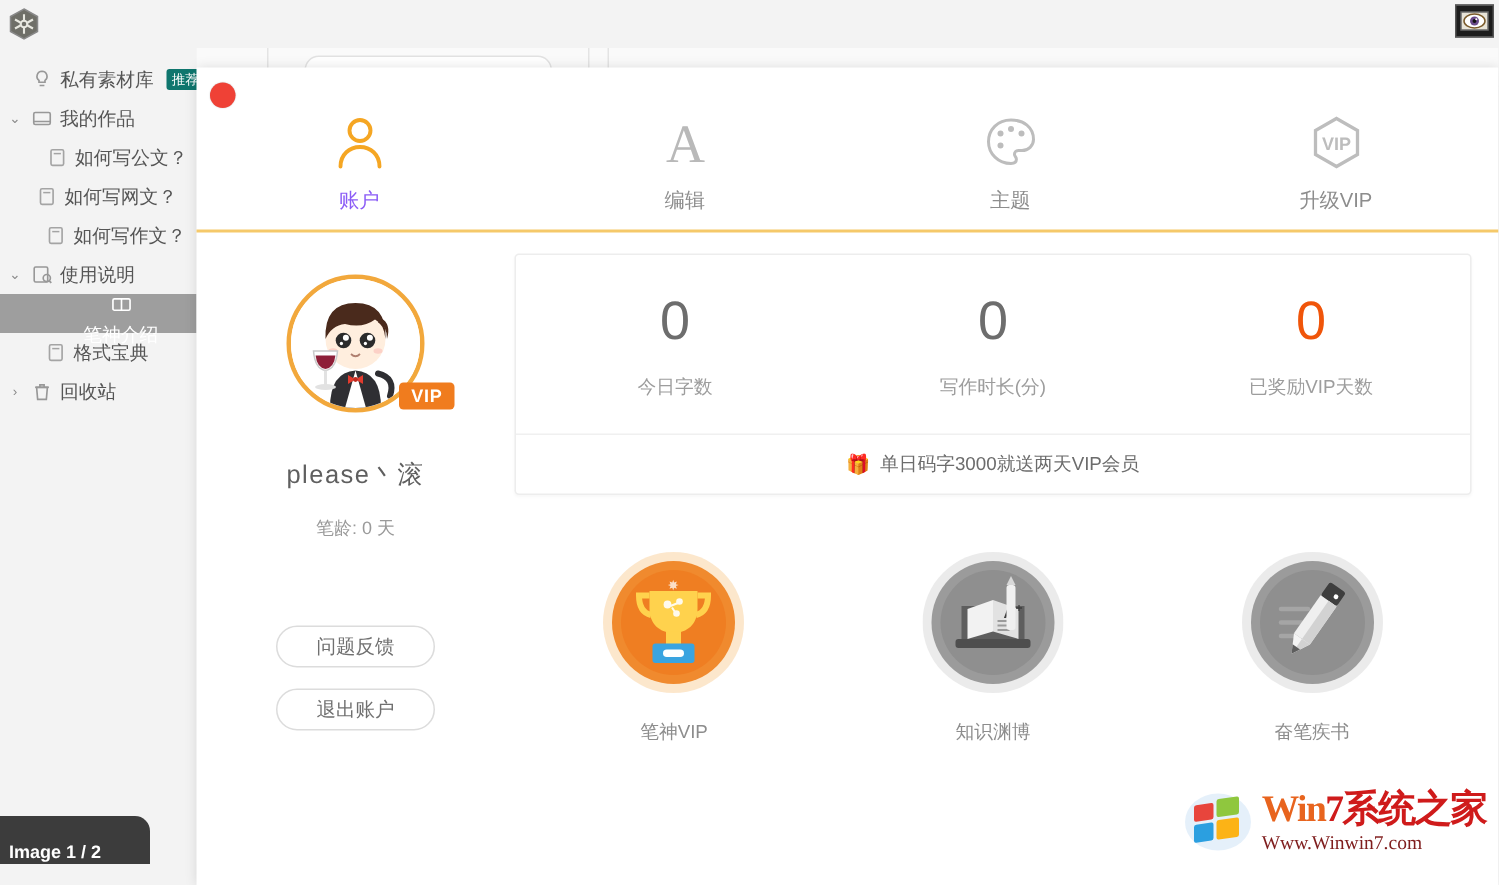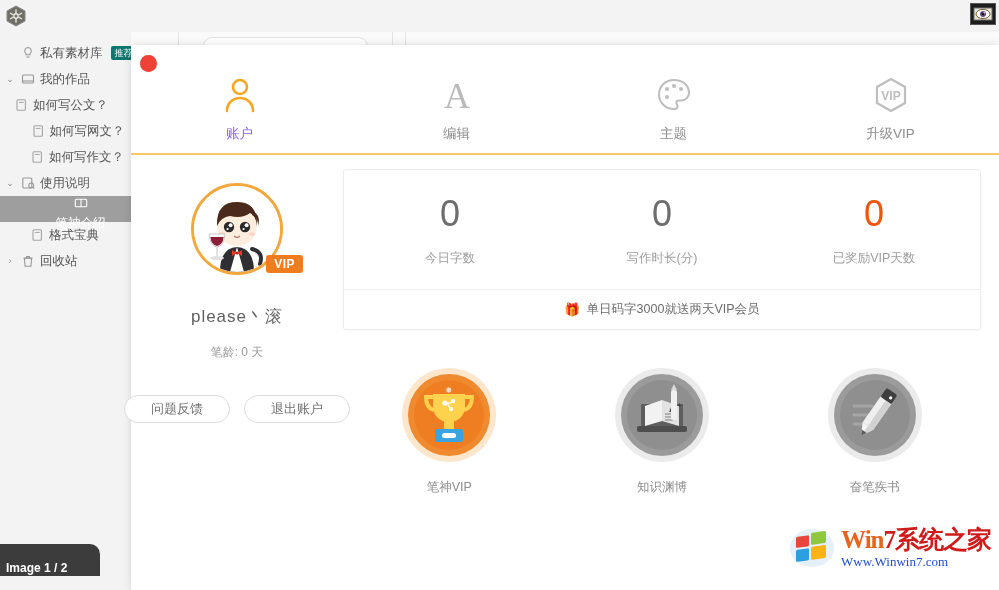--- a/index.html
+++ b/index.html
@@ -151,21 +151,21 @@
     font-size: 12px; font-weight: bold;
     padding: 2px 8px; border-radius: 3px;
     letter-spacing: .5px;
   }
   .uname {
     margin-top: 30px;
     font-size: 17px; color: #5f5f5f;
     letter-spacing: 1px;
   }
   .pen-age { margin-top: 16px; font-size: 12px; color: #9a9a9a; }
-  .pill-btns { margin-top: 34px; display: flex; gap: 14px; }
+  .pill-btns { margin-top: 56px; display: flex; flex-direction: column; gap: 14px; }
   .pill {
     width: 106px; height: 28px;
     border: 1px solid #dcdcdc; border-radius: 14px;
     background: #fff; color: #707070; font-size: 13px;
     display: flex; align-items: center; justify-content: center;
     cursor: pointer;
     font-family: "Liberation Sans", "DejaVu Sans", sans-serif;
   }
 
   
@@ -207,21 +207,21 @@
   .wm-text { display: flex; flex-direction: column; line-height: 1; }
   .wm-main {
     font-size: 25px; font-weight: bold;
     font-family: "Liberation Serif", "DejaVu Serif", serif;
     letter-spacing: -1px;
   }
   .wm-w { color: #e8641e; }
   .wm-7 { color: #cf1b1b; }
   .wm-cn { color: #cf1b1b; }
   .wm-sub {
-    font-size: 13px; color: #1d4ed8; margin-top: 3px;
+    font-size: 13px; color: #7f1d1d; margin-top: 3px;
     font-family: "Liberation Serif", "DejaVu Serif", serif;
   }
 </style>
 </head>
 <body>
 
 <div id="root">
 
   <div class="bg-app">
 
@@ -268,28 +268,28 @@
           <span class="badge-rec">推荐</span>
         </div>
         <div class="nav-item" style="padding-left: 4px;">
           <span class="caret">⌄</span>
           <span class="nico"><svg viewBox="0 0 14 14" width="14" height="14">
               <rect x="1.5" y="3" width="11" height="8" rx="1" fill="none" stroke="#7a7a7a" stroke-width="1.1"></rect>
               <line x1="1.5" y1="9" x2="12.5" y2="9" stroke="#7a7a7a" stroke-width="1.1"></line>
             </svg></span>
           <span class="nav-label">我的作品</span>
         </div>
-        <div class="nav-item" style="padding-left: 14px; font-family: Liberation Serif, serif;">
+        <div class="nav-item" style="padding-left: 31px; font-family: Liberation Serif, serif;">
           <span class="nico"><svg viewBox="0 0 14 14" width="14" height="14">
               <rect x="3" y="1.8" width="8.4" height="10.4" rx="1" fill="none" stroke="#8a8a8a" stroke-width="1.1"></rect>
               <line x1="4.8" y1="4.4" x2="9.6" y2="4.4" stroke="#8a8a8a" stroke-width="1"></line>
             </svg></span>
           <span class="nav-label">如何写公文？</span>
         </div>
-        <div class="nav-item" style="padding-left: 24px; justify-content: center;">
+        <div class="nav-item" style="padding-left: 24px;">
           <span class="nico"><svg viewBox="0 0 14 14" width="14" height="14">
               <rect x="3" y="1.8" width="8.4" height="10.4" rx="1" fill="none" stroke="#8a8a8a" stroke-width="1.1"></rect>
               <line x1="4.8" y1="4.4" x2="9.6" y2="4.4" stroke="#8a8a8a" stroke-width="1"></line>
             </svg></span>
           <span class="nav-label">如何写网文？</span>
         </div>
         <div class="nav-item" style="padding-left: 30px;">
           <span class="nico"><svg viewBox="0 0 14 14" width="14" height="14">
               <rect x="3" y="1.8" width="8.4" height="10.4" rx="1" fill="none" stroke="#8a8a8a" stroke-width="1.1"></rect>
               <line x1="4.8" y1="4.4" x2="9.6" y2="4.4" stroke="#8a8a8a" stroke-width="1"></line>

